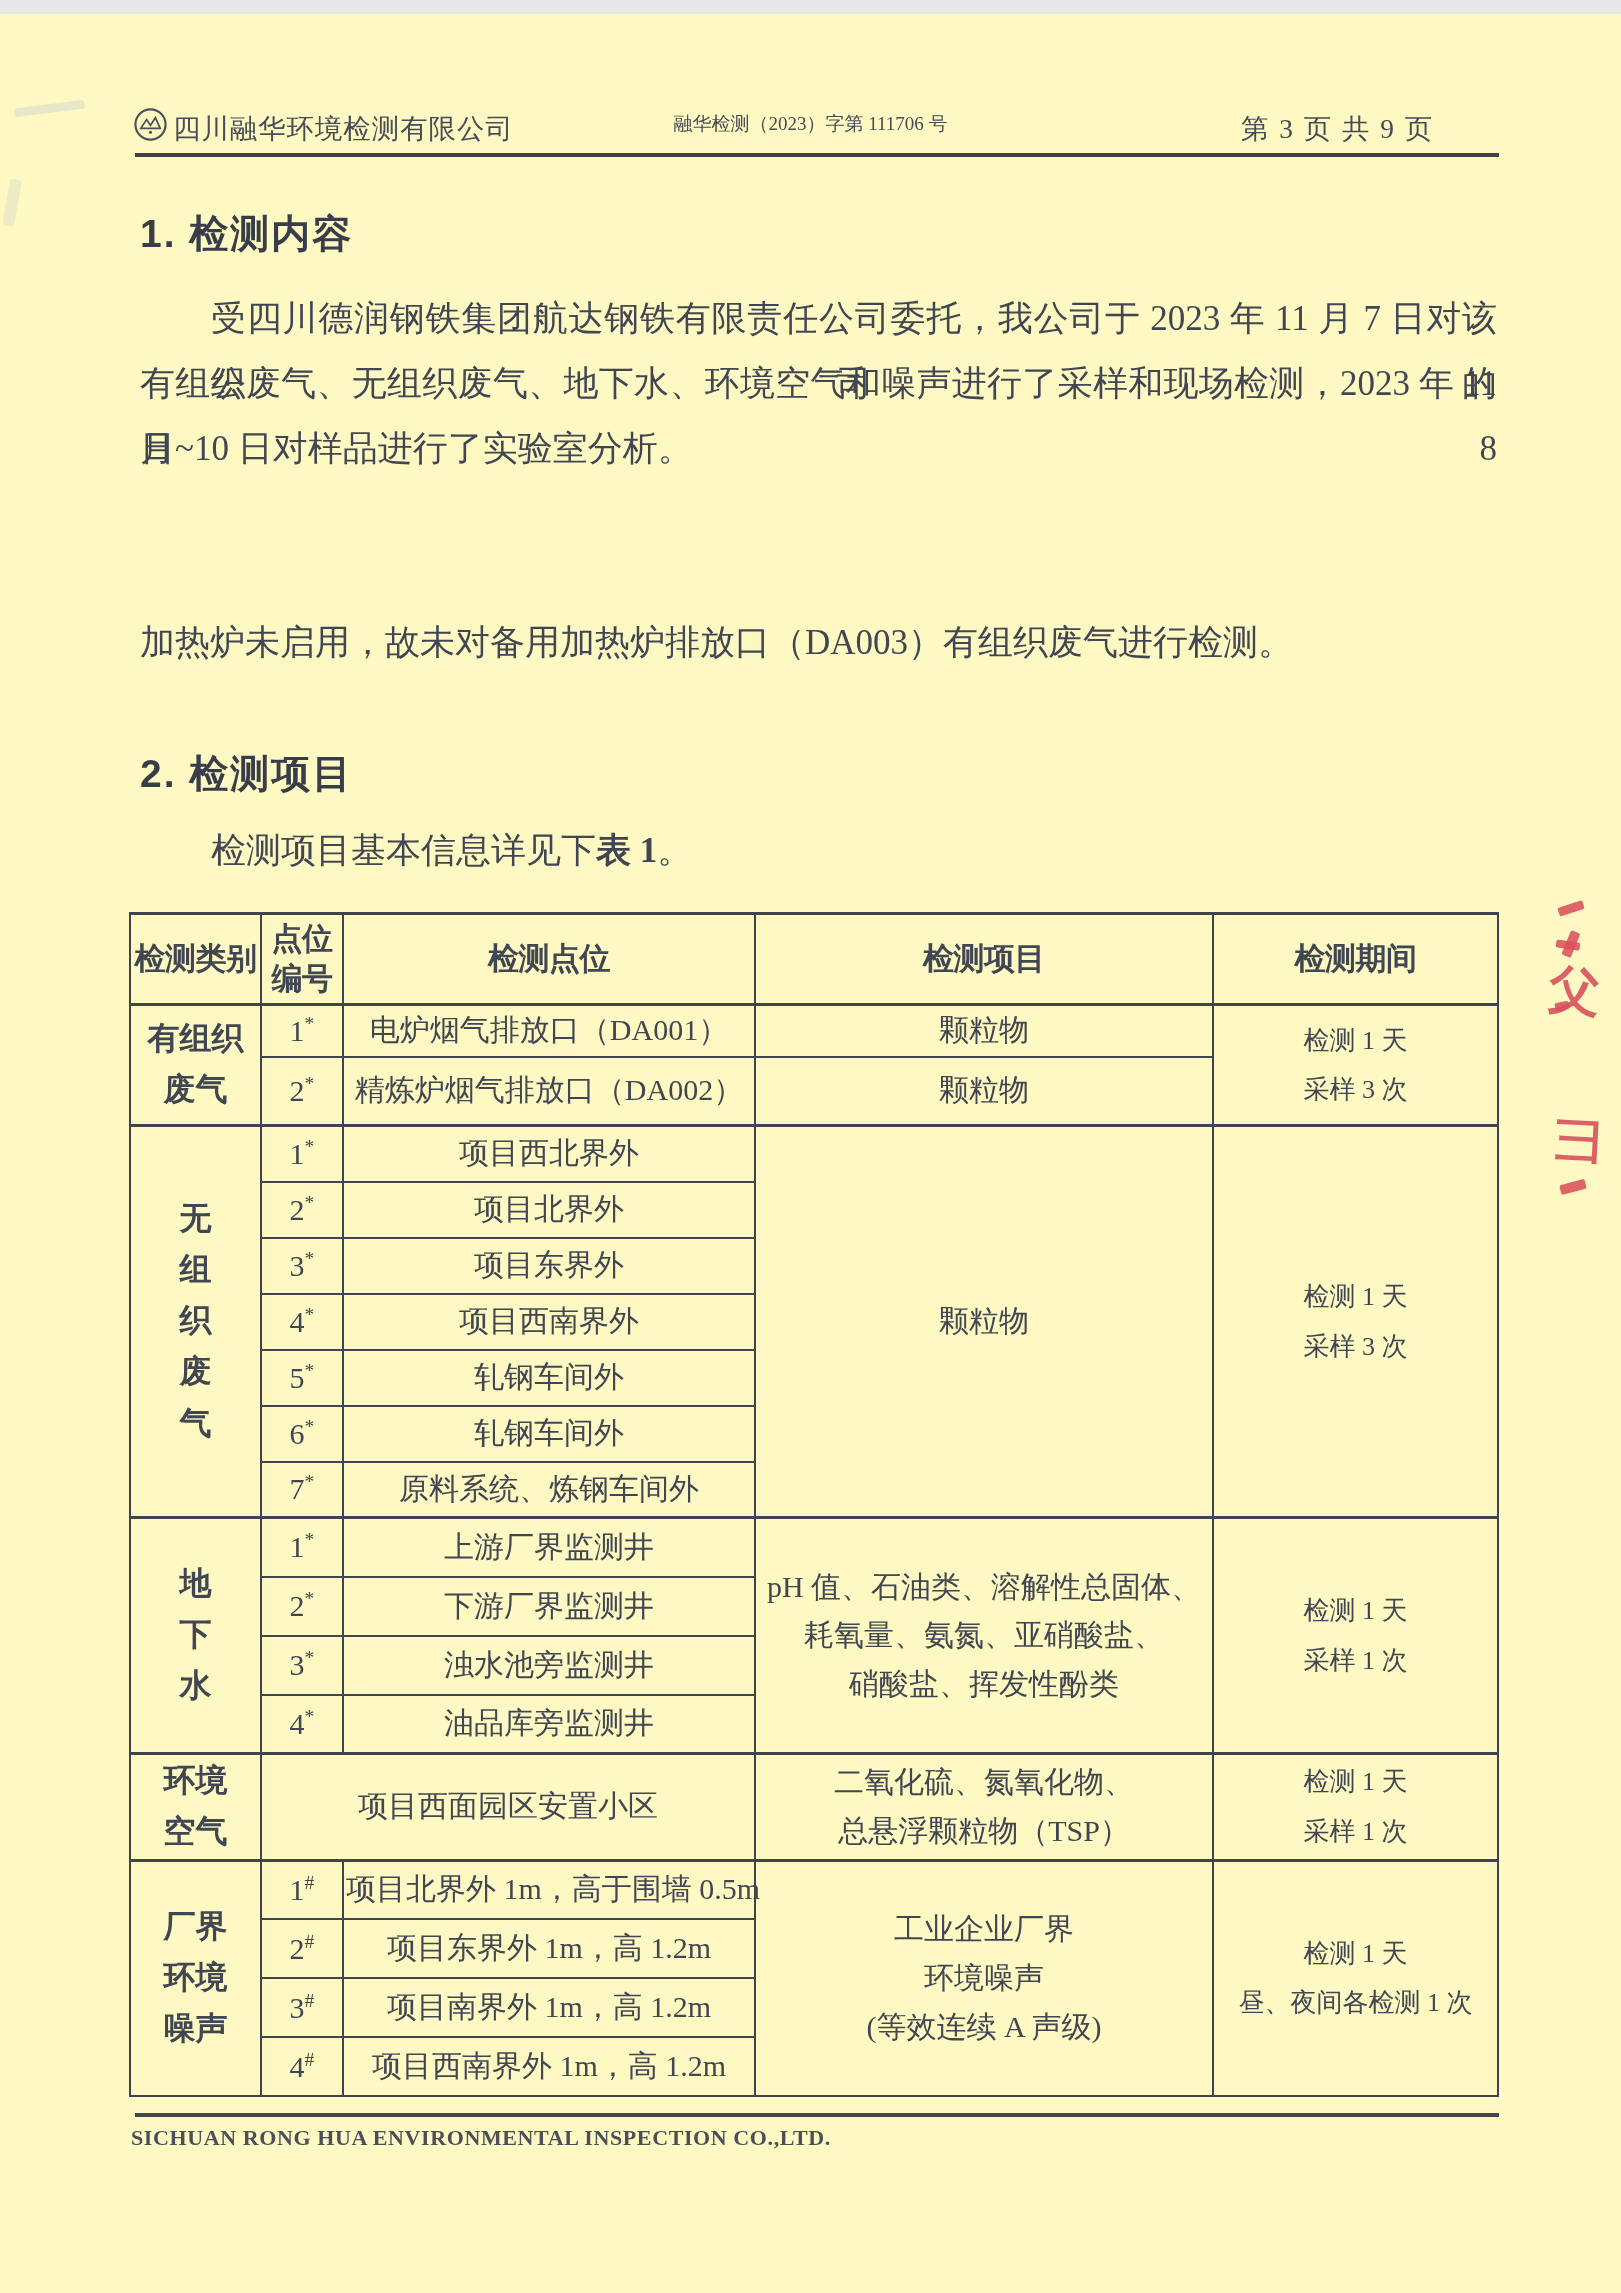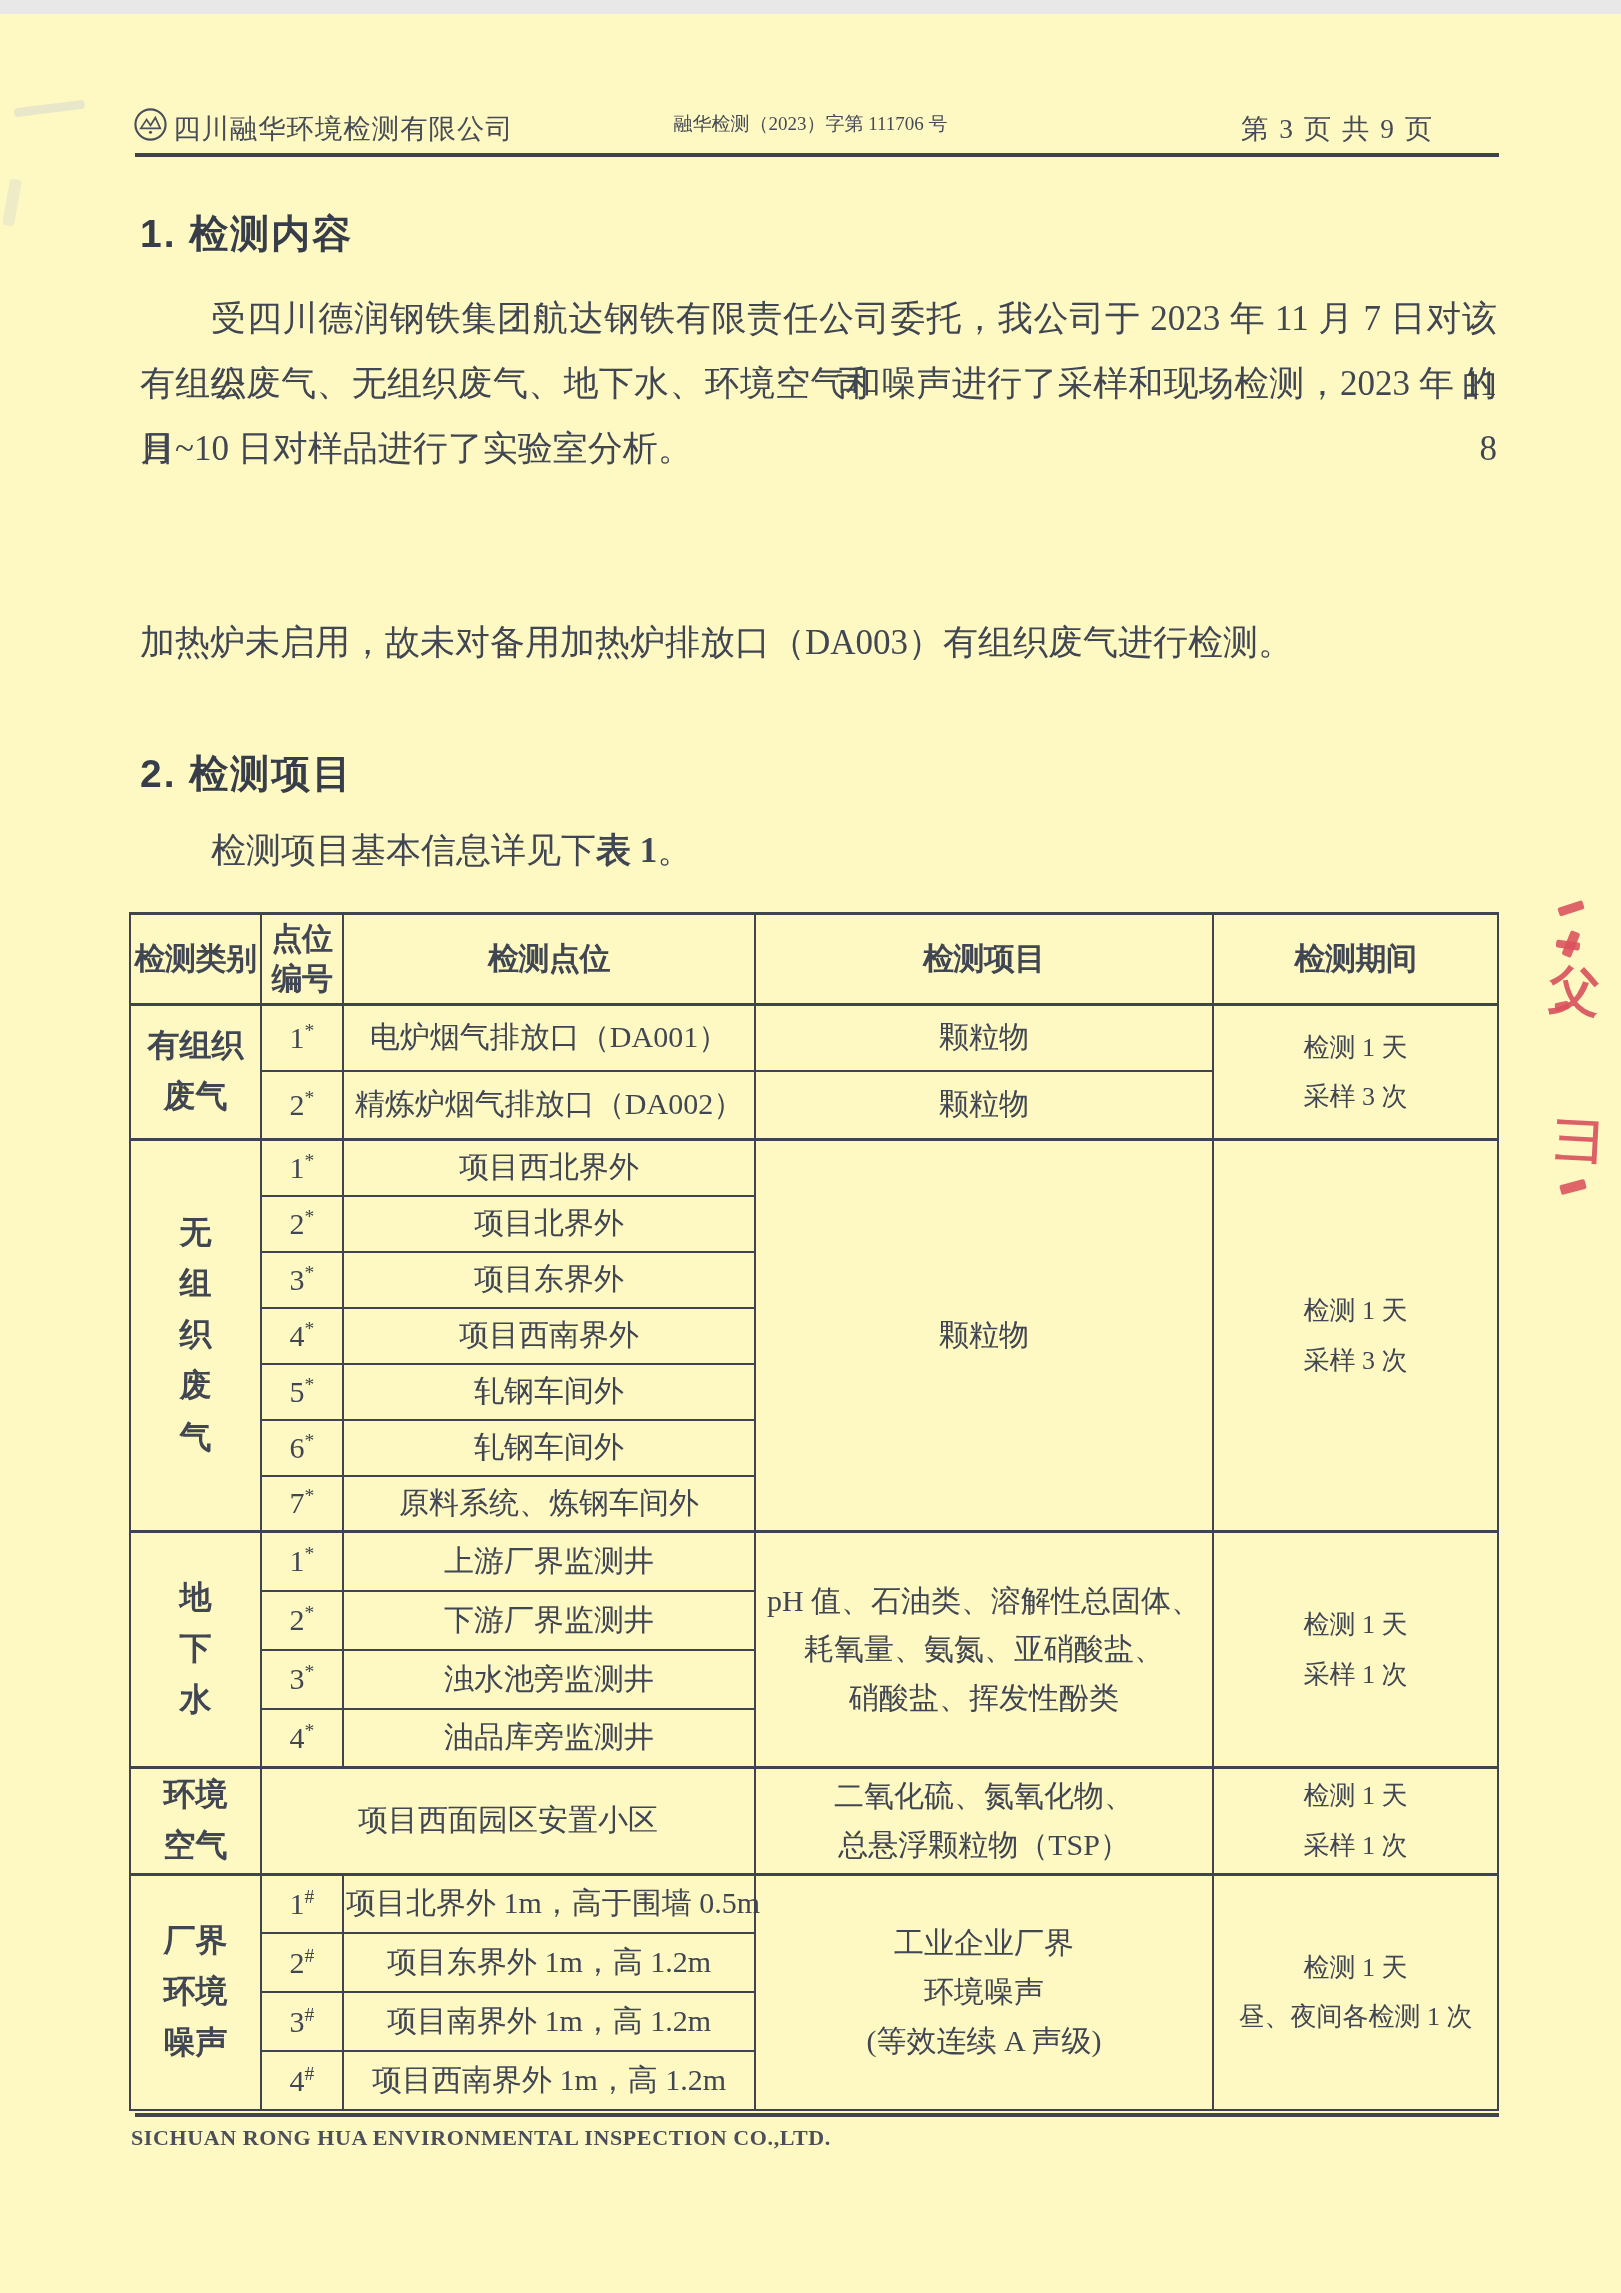--- a/index.html
+++ b/index.html
@@ -110,21 +110,21 @@
       <tr class="hrow">
         <th>检测类别</th>
         <th>点位编号</th>
         <th>检测点位</th>
         <th>检测项目</th>
         <th>检测期间</th>
       </tr>
     </thead>
     <tbody>
 
-      <tr class="sec" style="height:66px">
+      <tr class="sec" style="height:52px">
         <td class="cat" rowspan="2"><span class="cw w104">有组织废气</span></td>
         <td class="num"><span>1</span><sup>*</sup></td>
         <td class="loc">电炉烟气排放口（DA001）</td>
         <td class="item">颗粒物</td>
         <td class="freq" rowspan="2">检测 1 天
 采样 3 次</td>
       </tr>
       <tr style="height:69px">
         <td class="num"><span>2</span><sup>*</sup></td>
         <td class="loc">精炼炉烟气排放口（DA002）</td>

